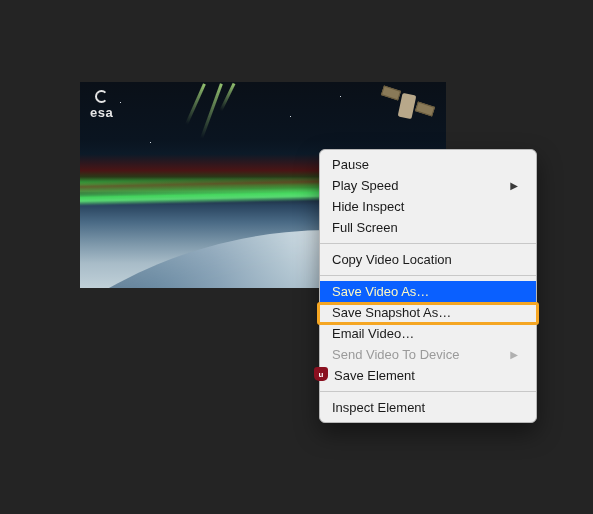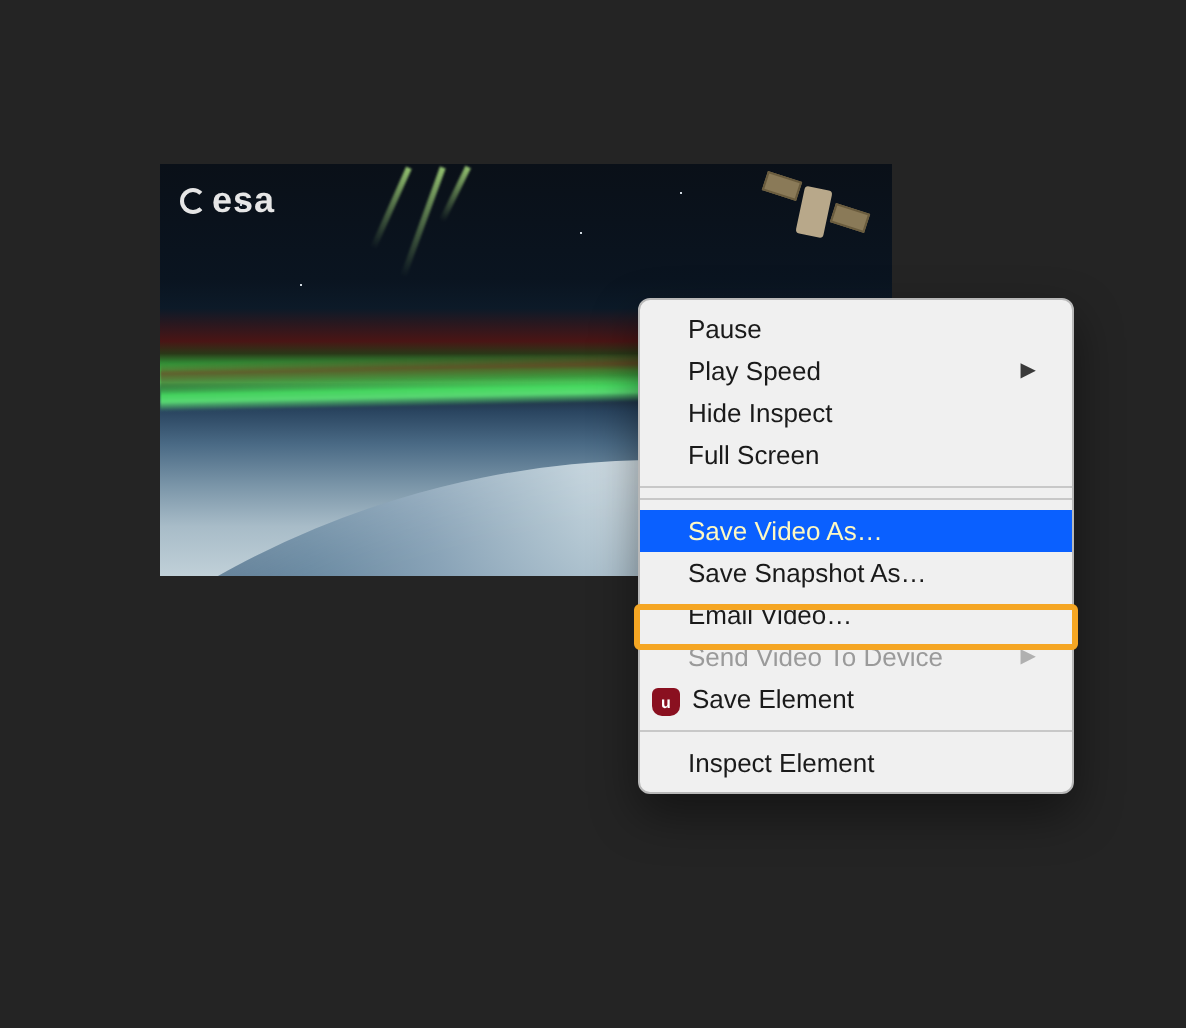--- a/index.html
+++ b/index.html
@@ -80,26 +80,27 @@
       background: linear-gradient(to bottom, rgba(160,210,120,0.9), rgba(80,120,60,0.0));
       filter: blur(0.6px);
     }
     .td1 { left: 114px; top: 0px; height: 44px; transform: rotate(24deg); }
     .td2 { left: 130px; top: 0px; height: 58px; transform: rotate(20deg); }
     .td3 { left: 146px; top: 0px; height: 30px; transform: rotate(26deg); }
     .esa-logo {
       position: absolute;
       left: 10px; top: 8px;
       color: #e6e6e6;
-      font-size: 18px;
+      font-size: 13px;
       font-weight: 600;
       letter-spacing: 0.5px;
       display: flex;
       align-items: center;
       gap: 2px;
+      flex-direction: column;
     }
     .esa-c {
       display: inline-block;
       width: 13px; height: 13px;
       border: 2px solid #e6e6e6;
       border-right-color: transparent;
       border-radius: 50%;
       position: relative;
       margin-right: 1px;
     }
@@ -111,24 +112,24 @@
       width: 218px;
       background: #f0f0f0;
       border: 1px solid #b8b8b8;
       border-radius: 6px;
       box-shadow: 0 10px 24px rgba(0,0,0,0.45);
       padding: 4px 0;
       font-size: 13px;
       color: #1a1a1a;
     }
     .menu-item {
-      padding: 2px 18px 2px 24px;
+      padding: 2px 18px 2px 12px;
       line-height: 17px;
       display: flex;
-      align-items: flex-end;
+      align-items: flex-start;
       white-space: nowrap;
       cursor: default;
       position: relative;
     }
     .menu-item.disabled { color: #9a9a9a; }
     .menu-arrow {
       margin-left: auto;
       font-size: 10px;
       color: #3a3a3a;
     }
@@ -200,20 +201,23 @@
   </div>
   <div class="menu-item">
     <span>Hide Inspect</span>
   </div>
   <div class="menu-item">
     <span>Full Screen</span>
   </div>
 
   <div class="menu-sep"></div>
 
+  <div class="menu-item">
+    <span>Copy Video Location</span>
+  </div>
 
   <div class="menu-sep"></div>
 
   <div class="menu-item selected">
     <span>Save Video As…</span>
   </div>
   <div class="menu-item">
     <span>Save Snapshot As…</span>
   </div>
   <div class="menu-item">

